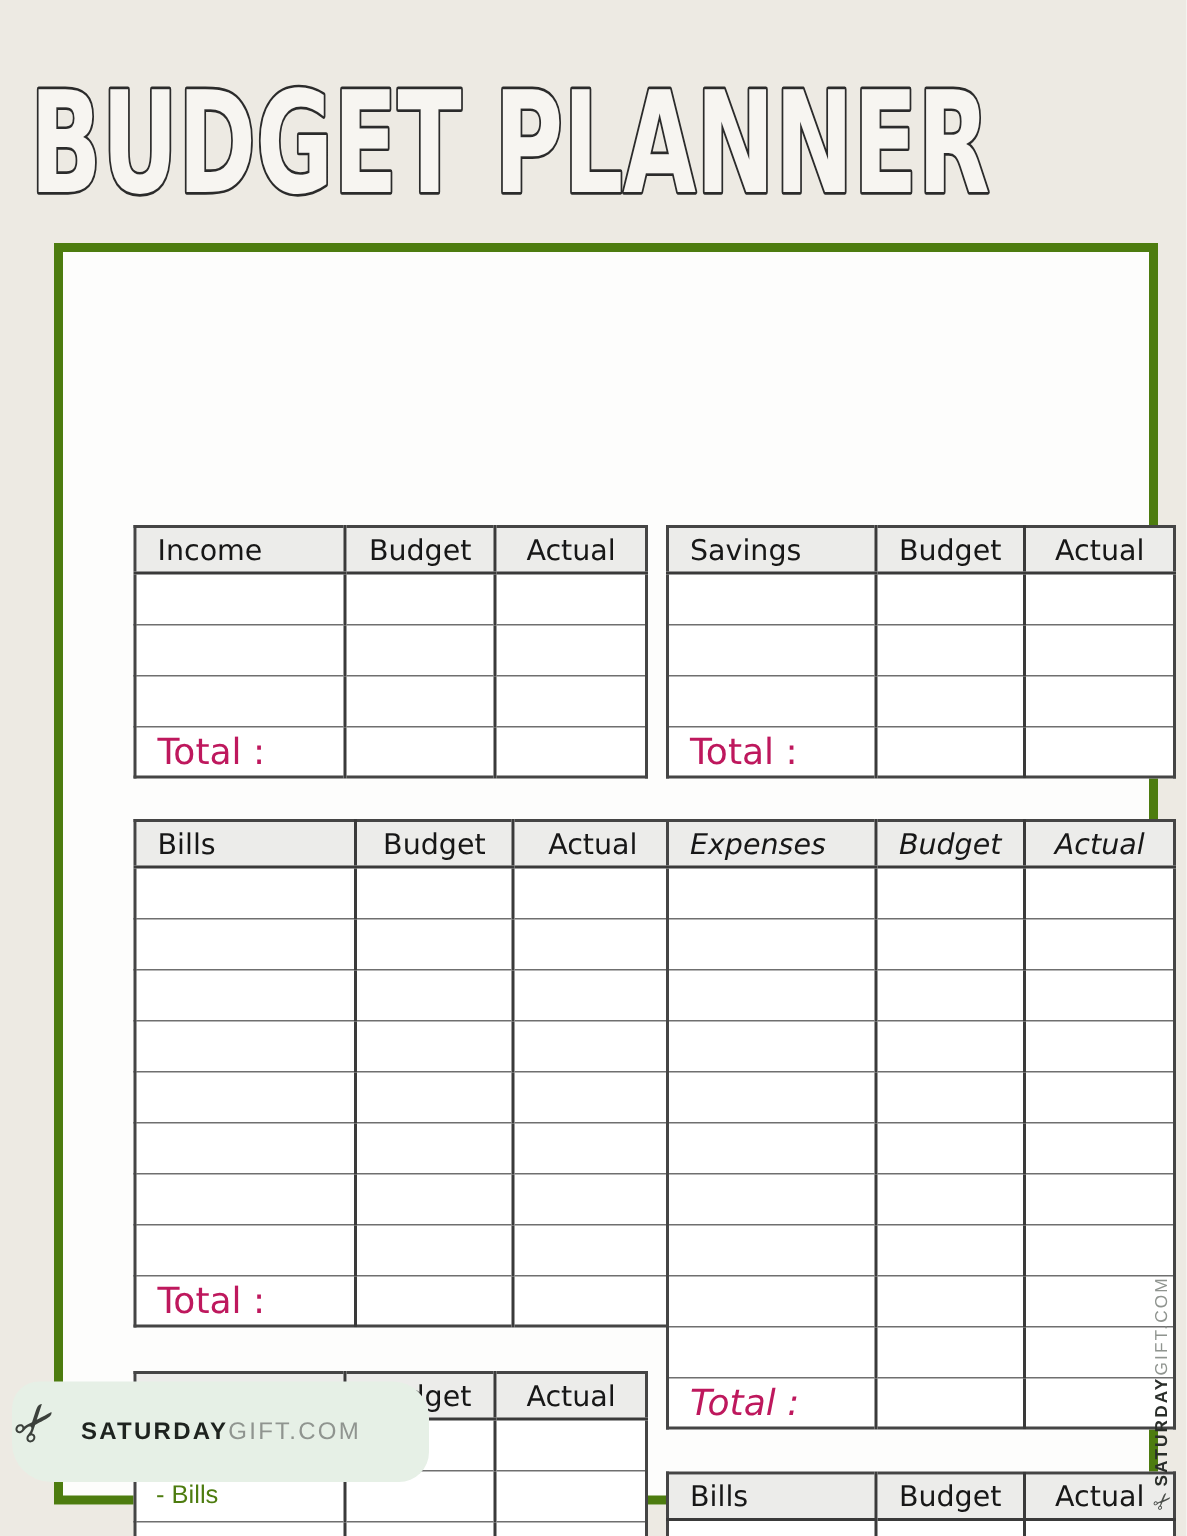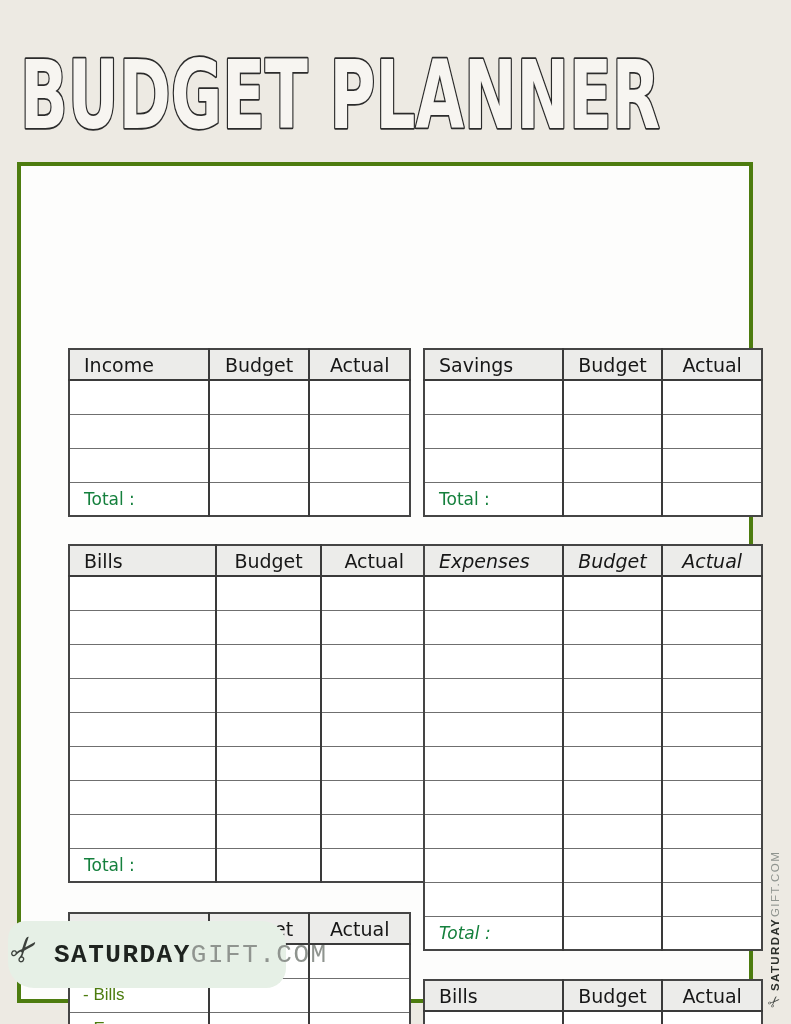--- a/index.html
+++ b/index.html
@@ -5,42 +5,42 @@
   html,body{margin:0;padding:0;}
   body{
     width:791px;height:1024px;position:relative;overflow:hidden;
     background:#edeae3;
     font-family:"DejaVu Sans",sans-serif;
   }
   
   .title-wrap{position:absolute;left:0;top:44px;width:649px;text-align:center;}
   
   .card{
-    position:absolute;left:17px;top:162px;width:736px;height:841px;
-    background:#fdfdfc;border:4px solid #4d7c0f;box-sizing:border-box;
+    position:absolute;left:36px;top:162px;width:736px;height:841px;
+    background:#fdfdfc;border:6px solid #4d7c0f;box-sizing:border-box;
   }
   
   table.ptable{
     position:absolute;border-collapse:collapse;table-layout:fixed;
     background:#ffffff;border:2px solid #454545;
   }
   col.c1{width:41%;} col.c2{width:29.5%;} col.c3{width:29.5%;}
   .ptable th, .ptable td{
     border-left:2px solid #3a3a3a;padding:0;overflow:hidden;white-space:nowrap;
   }
   .ptable th:first-child, .ptable td:first-child{border-left:none;}
   .ptable thead th{
     background:#ececea;border-bottom:2px solid #3a3a3a;height:29px;
     font-weight:normal;font-size:19px;color:#171717;text-align:center;
   }
   .ptable thead th.tname{text-align:left;padding-left:14px;}
   .ptable tbody tr{height:34px;}
   .ptable tbody tr + tr td{border-top:1px solid #6f6f6f;}
   .ptable tr.total td:first-child{
-    text-align:left;padding-left:14px;font-size:17px;color:#15803d;
+    text-align:left;padding-left:14px;font-size:24px;color:#be185d;
   }
   .slabel{
     font-family:"Liberation Sans",sans-serif;font-size:17px;color:#4d7c0f;
     text-align:left;padding-left:13px !important;
   }
   .t-income  {left:47px;  top:182px; width:343px;}
   .t-savings {left:402px; top:182px; width:340px;}
   .t-bills   {left:47px;  top:378px; width:360px;}
   .t-expenses{left:402px; top:378px; width:340px;font-style:italic;}
   .t-summary {left:47px;  top:746px; width:343px;}
@@ -49,22 +49,22 @@
   .logo{
     position:absolute;left:8px;top:921px;width:278px;height:67px;z-index:5;
     background:#e6f0e6;border-radius:18px 24px 20px 26px;
     display:flex;align-items:center;
   }
   .logo .scissors{
     position:absolute;left:2px;top:11px;font-size:34px;color:#3c413c;
     transform:rotate(-50deg);line-height:1;
   }
   .logo .logo-text{
-    margin-left:46px;font-family:Liberation Mono, monospace;
-    font-size:26px;letter-spacing:1.5px;white-space:nowrap;
+    margin-left:46px;font-family:Liberation Sans, sans-serif;
+    font-size:16px;letter-spacing:1.5px;white-space:nowrap;
   }
   .logo .lb{font-weight:bold;color:#1e231f;}
   .logo .lr{font-weight:normal;color:#8f948f;}
   
   .side-brand{
     position:absolute;left:764px;top:848px;height:164px;width:22px;z-index:5;
     writing-mode:vertical-rl;transform:rotate(180deg);
     display:flex;align-items:center;justify-content:flex-start;
     font-family:"Liberation Sans",sans-serif;font-size:11.5px;letter-spacing:1.4px;
     white-space:nowrap;

